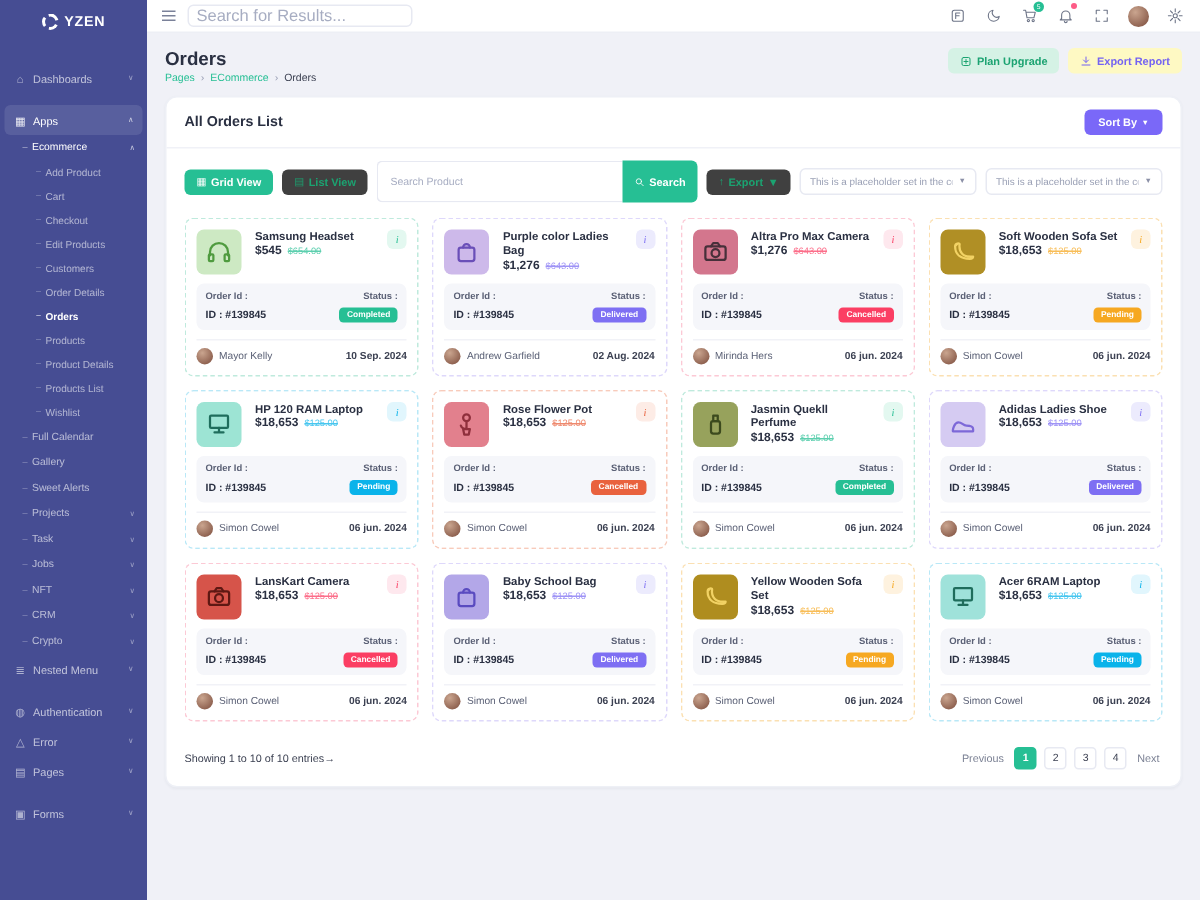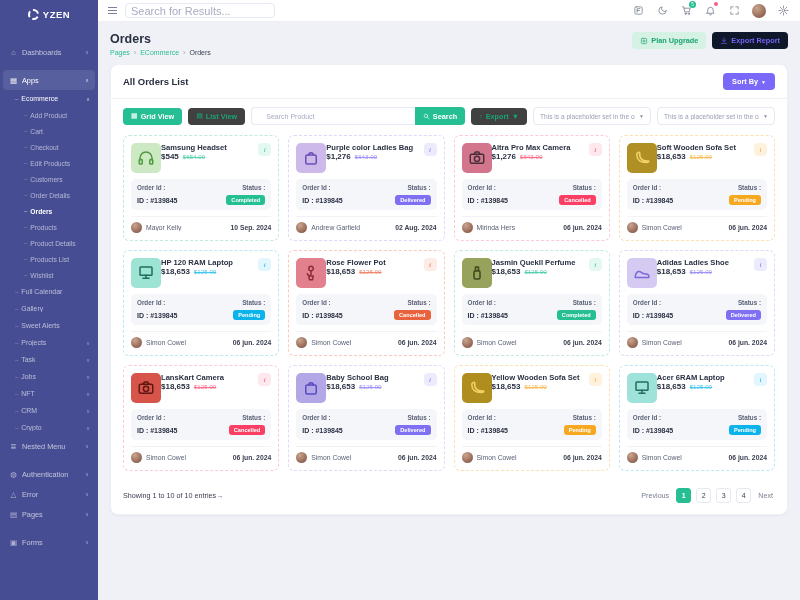--- a/index.html
+++ b/index.html
@@ -56,49 +56,49 @@
   .page-head { display:flex; align-items:flex-start; padding:10px 12px 8px; }
   .page-title { font-size:12.5px; font-weight:bold; color:#2a3042; }
   .crumbs { margin-top:3px; font-size:7px; color:#9aa0b5; display:flex; gap:4px; align-items:center; }
   .crumbs .link { color:#26bf94; cursor:pointer; }
   .crumbs .cur { color:#3c4152; }
   .head-actions { margin-left:auto; display:flex; gap:6px; }
   .btn { display:inline-flex; align-items:center; gap:3px; border:0; border-radius:4px;
     font-size:7.3px; font-family:inherit; padding:4px 8px; cursor:pointer; font-weight:bold; }
   .btn svg { width:8px; height:8px; fill:none; stroke:currentColor; stroke-width:2; stroke-linecap:round; }
   .btn-plan { background:#d5f2e5; color:#1ba371; }
-  .btn-export-report { background:#0f172a; color:#7463f2;text-align:center; }
+  .btn-export-report { background:#fef9c3; color:#7463f2;text-align:center; }
 
   .panel { margin:0 12px; background:#fff; border-radius:8px; border:1px solid #eef0f6;
     box-shadow:0 1px 2px rgba(40,50,80,.05); }
   .panel-head { display:flex; align-items:center; padding:8px 12px; border-bottom:1px solid #f0f1f7; }
   .panel-title { font-size:9.5px; font-weight:bold; color:#2a3042; }
   .btn-sort { margin-left:auto; background:#7a68f8; color:#fff; padding:4px 9px; }
   .btn-sort .chev2 { font-size:5px; }
 
   .toolbar { display:flex; align-items:center; gap:6px; padding:8px 12px; }
   .btn-grid { background:#26bf94; color:#fff; }
   .btn-listview, .btn-exp { background:#404040; color:#1ba371; }
   .tb-ic { font-size:7px; }
   .search-group { flex:1; display:flex; }
-  .search-group input { flex:1; height:18px; border:1px solid #e7e9f2; border-right:0;
-    border-radius:4px 0 0 4px; padding:0 14px; font-size:7px; font-family:inherit; outline:0; color:#444; }
+  .search-group input { flex:1; height:28px; border:1px solid #e7e9f2; border-right:0;
+    border-radius:4px 0 0 4px; padding:0 8px; font-size:7px; font-family:inherit; outline:0; color:#444; }
   .search-group input::placeholder { color:#a7adc2; }
   .btn-search { border-radius:0 4px 4px 0; background:#26bf94; color:#fff; }
   .btn-search svg, .mag { width:7px; height:7px; stroke:currentColor; fill:none; stroke-width:2; stroke-linecap:round; }
   .sel { display:flex; align-items:center; gap:4px; width:118px; height:18px;
     border:1px solid #e7e9f2; border-radius:4px; padding:0 6px; font-size:6.6px; color:#9aa0b5;
     background:#fff; cursor:pointer; }
   .sel .txt { flex:1; white-space:nowrap; overflow:hidden; }
   .sel .chev2 { font-size:5px; color:#8b90a7; }
 
   
   .grid { display:grid; grid-template-columns:repeat(4,1fr); gap:9px; padding:2px 12px 8px; }
   .card { background:#fff; border:1px dashed #ccc; border-radius:6px; padding:7px; }
-  .card-head { display:flex; gap:0; }
+  .card-head { display:flex; gap:9px; }
   .tile { width:30px; height:30px; border-radius:5px; flex:0 0 auto;
     display:flex; align-items:center; justify-content:center; }
   .tile svg { width:18px; height:18px; fill:none; stroke-width:2; stroke-linecap:round; stroke-linejoin:round; }
   .head-mid { flex:1; min-width:0; }
   .pname { font-size:7.6px; font-weight:bold; color:#2a3042; line-height:1.25; }
   .price-row { margin-top:0; display:flex; align-items:baseline; gap:4px; }
   .price { font-size:8px; font-weight:bold; color:#2a3042; }
   .old-price { font-size:6.2px; text-decoration:line-through; opacity:.75; }
   .i-btn { width:13px; height:13px; border:0; border-radius:4px; font-size:7px; font-style:italic;
     font-family:"Liberation Serif","DejaVu Serif",serif; cursor:pointer; flex:0 0 auto; }

